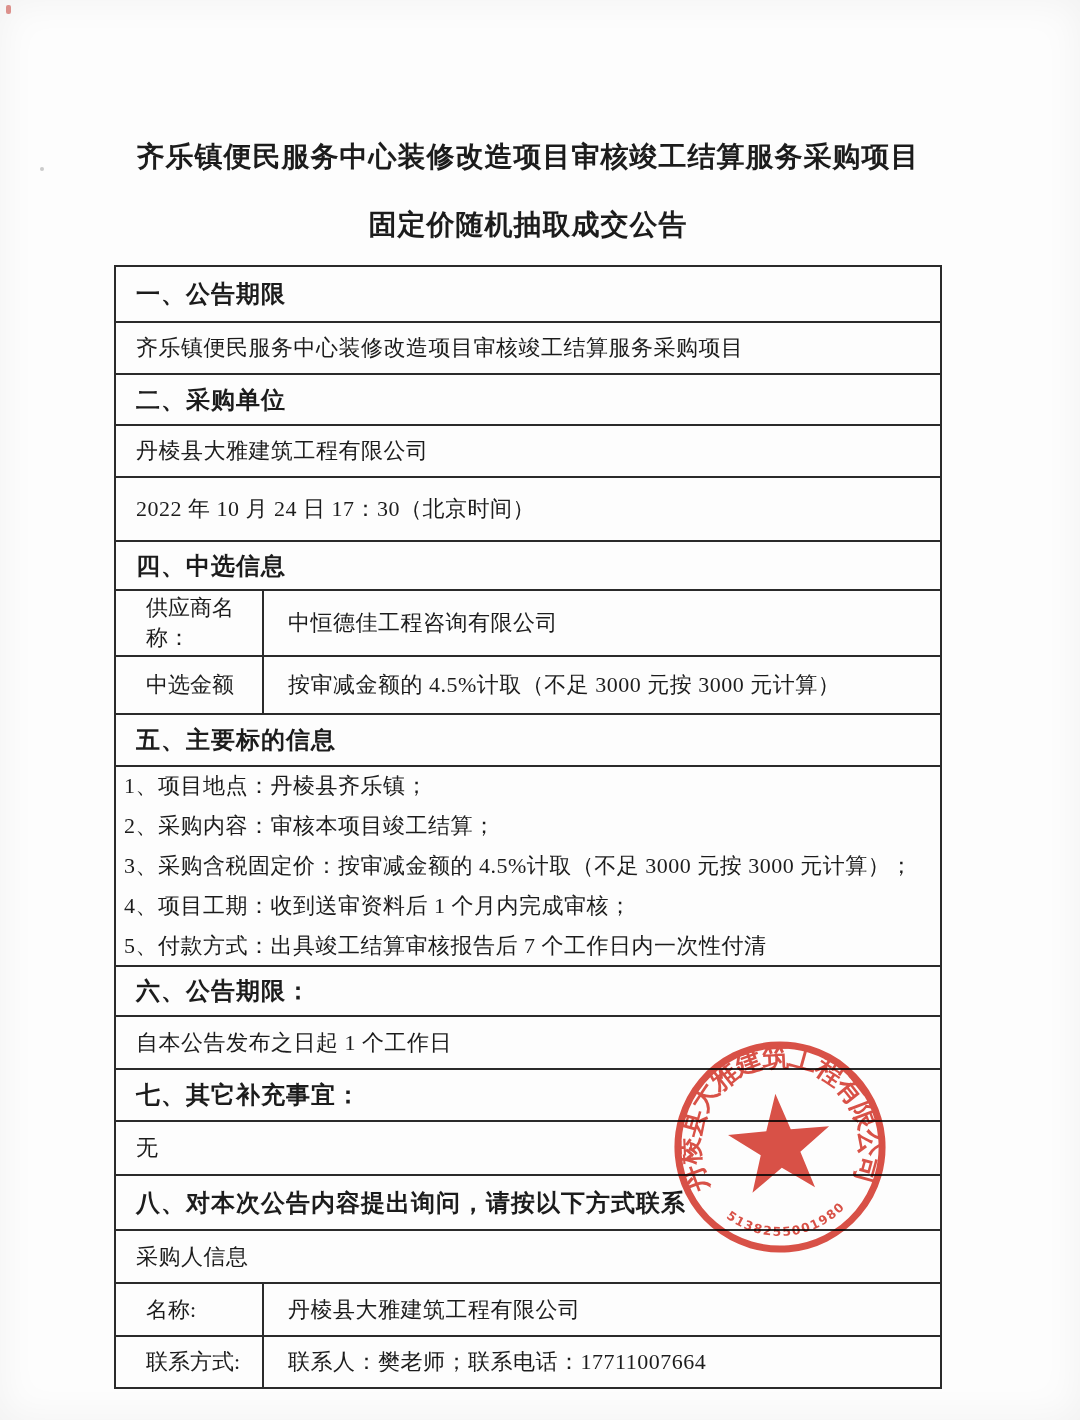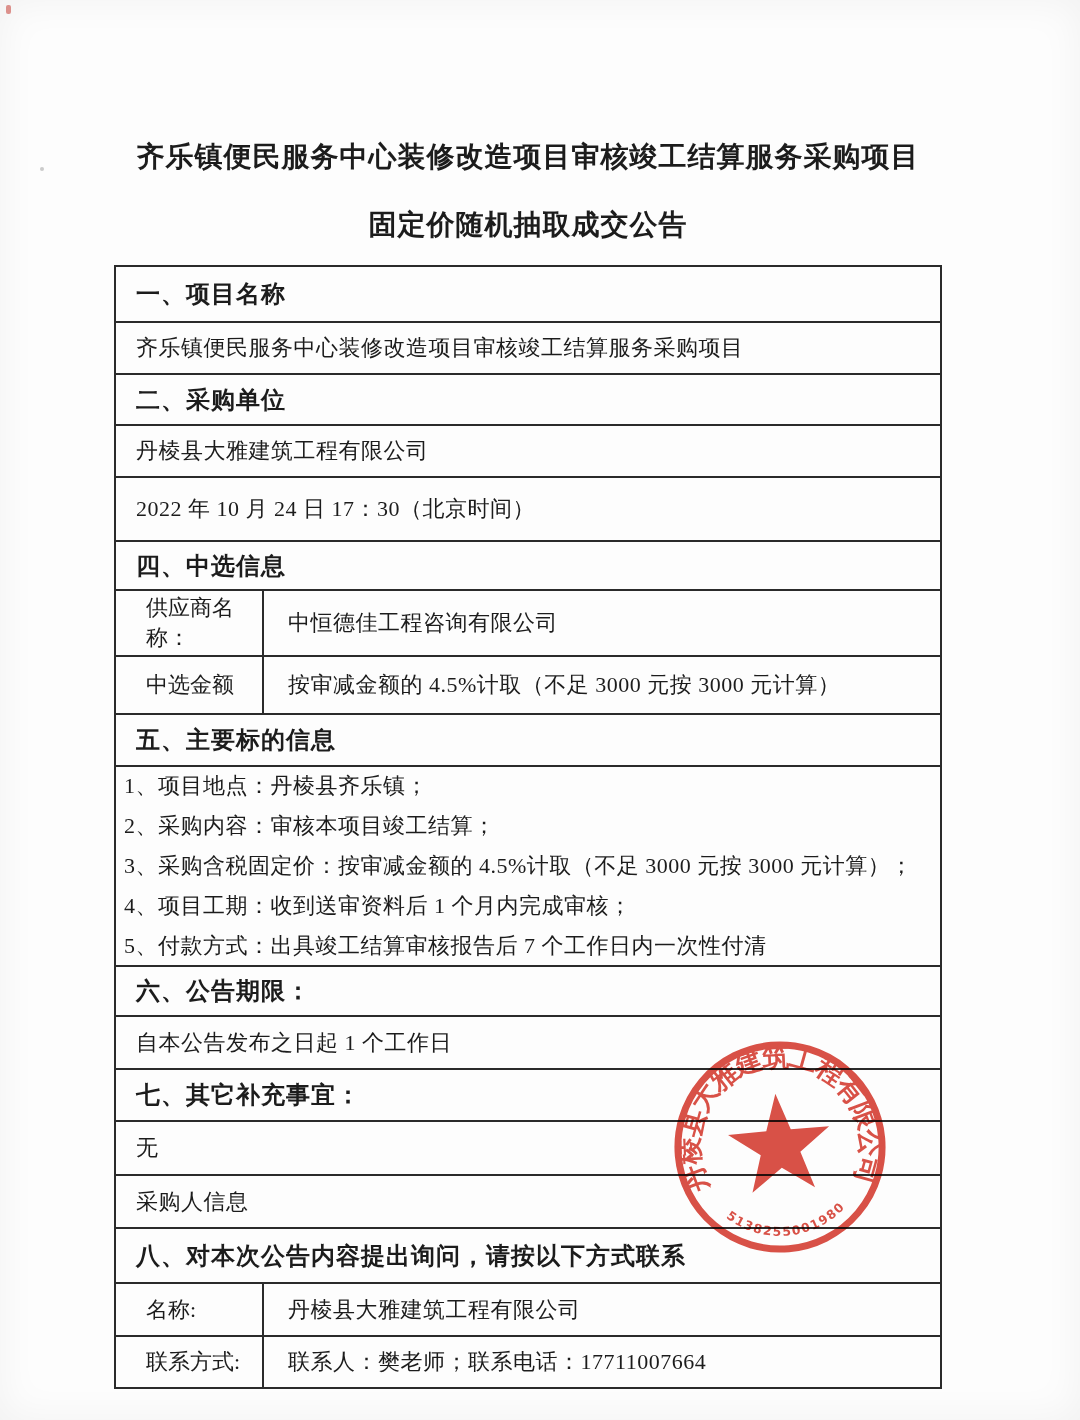--- a/index.html
+++ b/index.html
@@ -113,21 +113,21 @@
   <div class="speck-red"></div>
   <div class="speck-gray"></div>
 
   <div class="content">
 
     <div class="title title-l1">齐乐镇便民服务中心装修改造项目审核竣工结算服务采购项目</div>
     <div class="title title-l2">固定价随机抽取成交公告</div>
 
     <div class="doc-table">
 
-      <div class="r hdr" style="height:56px">一、项目名称</div>
+      <div class="r hdr" style="height:56px">一、公告期限</div>
       <div class="r txt" style="height:52px">齐乐镇便民服务中心装修改造项目审核竣工结算服务采购项目</div>
 
       <div class="r hdr" style="height:51px">二、采购单位</div>
       <div class="r txt" style="height:52px">丹棱县大雅建筑工程有限公司</div>
 
       <div class="r txt" style="height:64px">2022 年 10 月 24 日 17：30（北京时间）</div>
 
       <div class="r hdr" style="height:49px">四、中选信息</div>
 
       <div class="r split" style="height:66px">
@@ -148,22 +148,22 @@
         <p>4、项目工期：收到送审资料后 1 个月内完成审核；</p>
         <p>5、付款方式：出具竣工结算审核报告后 7 个工作日内一次性付清</p>
       </div>
 
       <div class="r hdr" style="height:50px">六、公告期限：</div>
       <div class="r txt" style="height:53px">自本公告发布之日起 1 个工作日</div>
 
       <div class="r hdr" style="height:52px">七、其它补充事宜：</div>
       <div class="r txt" style="height:54px">无</div>
 
+      <div class="r hdr" style="height:55px">八、对本次公告内容提出询问，请按以下方式联系</div>
       <div class="r txt" style="height:53px">采购人信息</div>
-      <div class="r hdr" style="height:55px">八、对本次公告内容提出询问，请按以下方式联系</div>
 
       <div class="r split" style="height:53px">
         <div class="label-cell">名称:</div>
         <div class="value-cell">丹棱县大雅建筑工程有限公司</div>
       </div>
       <div class="r split" style="height:50px">
         <div class="label-cell">联系方式:</div>
         <div class="value-cell">联系人：樊老师；联系电话：17711007664</div>
       </div>
 

